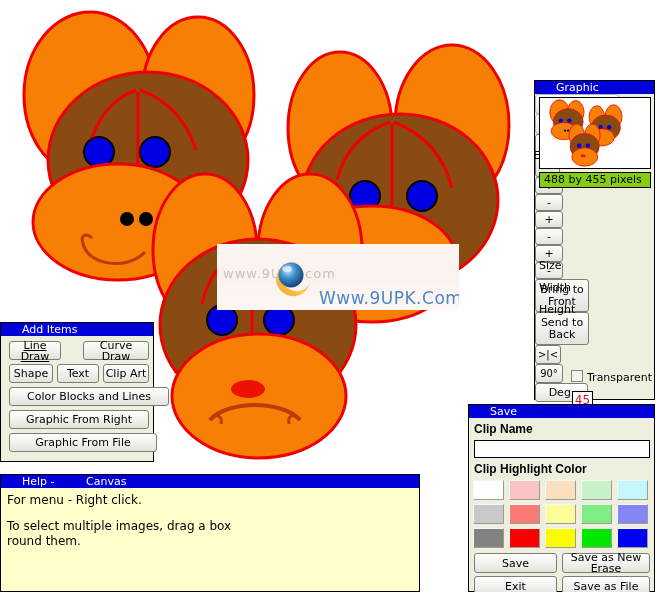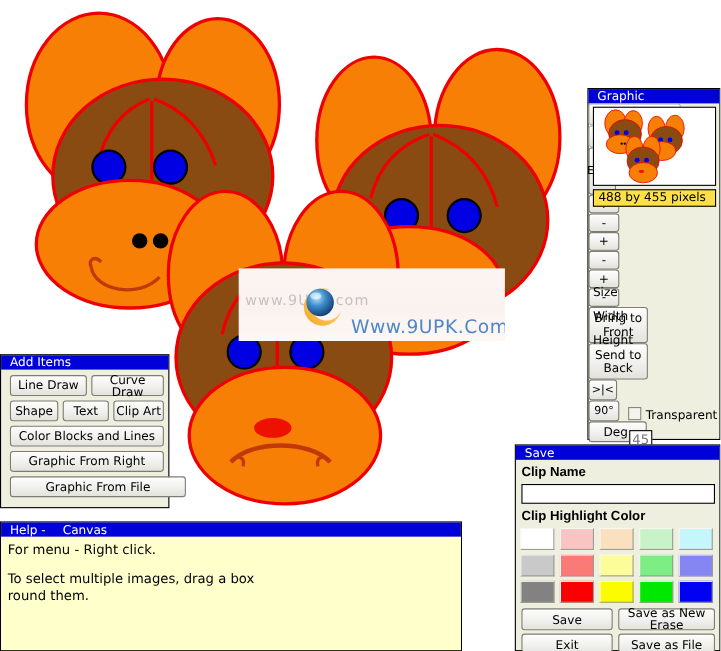--- a/index.html
+++ b/index.html
@@ -41,23 +41,23 @@
     position:absolute;left:150px;top:52px;
     font-family:"DejaVu Sans", sans-serif;font-size:20px;
     color:#e7dcd8;white-space:nowrap;margin-top:42px;
   }
 
   
   .panel{position:absolute;background:#efefdf;border:1px solid #000;box-sizing:border-box;}
   .titlebar{
     height:13px;background:#0000d8;color:#fff;
     font-family:"DejaVu Sans", sans-serif;font-size:11px;line-height:13px;
-    padding-left:8px;box-sizing:border-box;white-space:nowrap;overflow:hidden;
-  }
-  .titlebar .seg2{margin-left:12px;}
+    padding-left:21px;box-sizing:border-box;white-space:nowrap;overflow:hidden;
+  }
+  .titlebar .seg2{margin-left:28px;}
 
   .btn{
     background:linear-gradient(180deg,#fdfdfd 0%,#f2f2ef 48%,#e3e3dd 100%);
     border:1px solid #7d7d74;border-radius:3px;
     font-family:"DejaVu Sans", sans-serif;font-size:11px;color:#000;
     display:flex;align-items:center;justify-content:center;text-align:center;
     box-sizing:border-box;cursor:default;line-height:11px;
     box-shadow:inset 0 1px 0 #fff;
   }
   .btn.disabled{color:#a9a9a2;border-color:#b6b6ad;text-shadow:1px 1px 0 #fff;}
@@ -80,35 +80,35 @@
 
   
   #graphic-panel{left:534px;top:80px;width:121px;height:320px;}
   #graphic-panel .body{position:absolute;left:0;top:13px;right:0;bottom:0;}
   #thumb-frame{
     position:absolute;left:4px;top:3px;width:112px;height:72px;
     background:#fff;border:1px solid #000;box-sizing:border-box;overflow:hidden;
   }
   #size-readout{
     position:absolute;left:4px;top:78px;width:112px;height:16px;
-    background:#fde047;border:1px solid #000;box-sizing:border-box;
+    background:#84cc16;border:1px solid #000;box-sizing:border-box;
     font-family:"DejaVu Sans", sans-serif;font-size:11px;line-height:14px;
     padding-left:4px;color:#000;white-space:nowrap;
   }
   .gp-lab{
     position:absolute;font-family:"DejaVu Sans", sans-serif;font-size:11px;color:#000;
   }
   #transparent-box{
     position:absolute;width:12px;height:12px;background:#f4f4ef;
     border:1px solid #868680;box-sizing:border-box;
   }
   #deg-input{
     position:absolute;width:21px;height:18px;background:#fff;border:1px solid #000;
     box-sizing:border-box;font-family:"DejaVu Sans", sans-serif;font-size:12px;
-    line-height:16px;text-align:center;color:#737373;
+    line-height:16px;text-align:center;color:#b91c1c;
   }
 
   
   #save-panel{left:468px;top:404px;width:187px;height:188px;}
   #save-panel .body{position:absolute;left:0;top:13px;right:0;bottom:0;}
   .sv-head{
     position:absolute;font-family:Liberation Sans, sans-serif;font-size:12px;
     font-weight:bold;color:#000;white-space:nowrap;
   }
   #clip-name-input{
@@ -203,28 +203,28 @@
       <div id="wm-url">Www.9UPK.Com</div>
       <div id="wm-faint">anxz.com</div>
     </div>
   </div>
 
   <div class="panel" id="add-items">
     <div class="titlebar">
       <span>Add Items</span>
     </div>
     <div class="body">
-      <div class="btn" style="left:8px;top:5px;width:70px;">Line Draw</div>
+      <div class="btn" style="left:8px;top:5px;width:52px;text-decoration:underline;">Line Draw</div>
       <div class="btn" style="left:82px;top:5px;width:66px;">Curve Draw</div>
       <div class="btn" style="left:8px;top:28px;width:44px;">Shape</div>
       <div class="btn" style="left:56px;top:28px;width:42px;">Text</div>
       <div class="btn" style="left:102px;top:28px;width:46px;">Clip Art</div>
-      <div class="btn" style="left:8px;top:51px;width:140px;">Color Blocks and Lines</div>
+      <div class="btn" style="left:8px;top:51px;width:160px;">Color Blocks and Lines</div>
       <div class="btn" style="left:8px;top:74px;width:140px;">Graphic From Right</div>
-      <div class="btn" style="left:8px;top:97px;width:160px;">Graphic From File</div>
+      <div class="btn" style="left:8px;top:97px;width:148px;">Graphic From File</div>
     </div>
   </div>
 
   <div class="panel" id="help-panel">
     <div class="titlebar">
       <span>Help -</span>
       <span class="seg2">Canvas</span>
     </div>
     <div class="body">
       <div class="line">For menu - Right click.</div>

